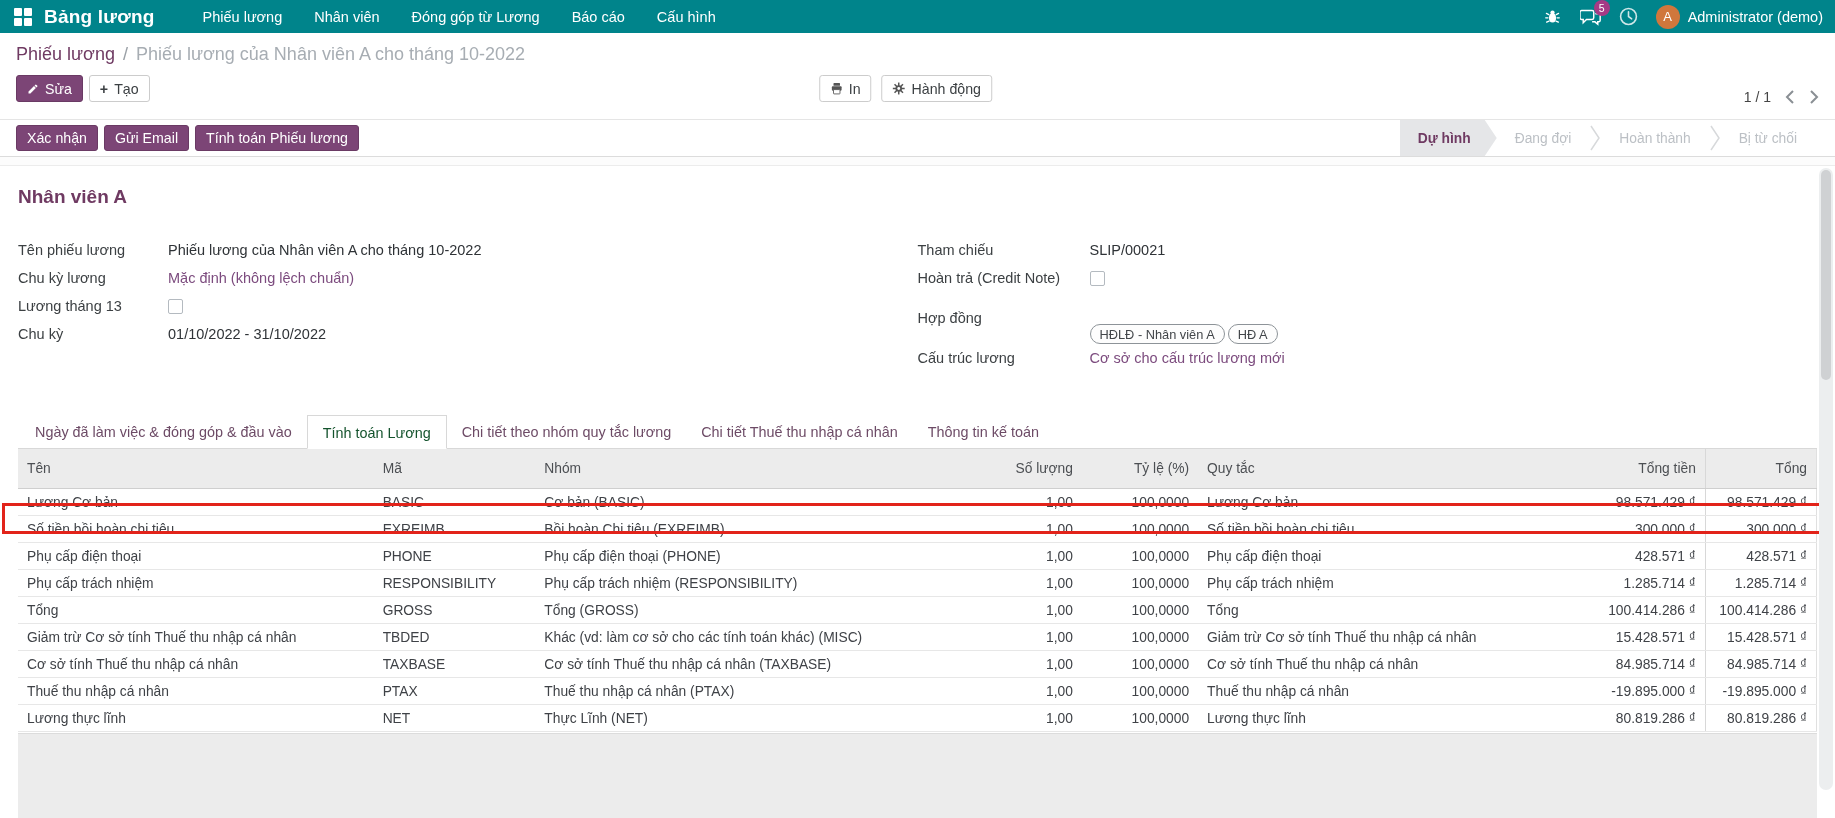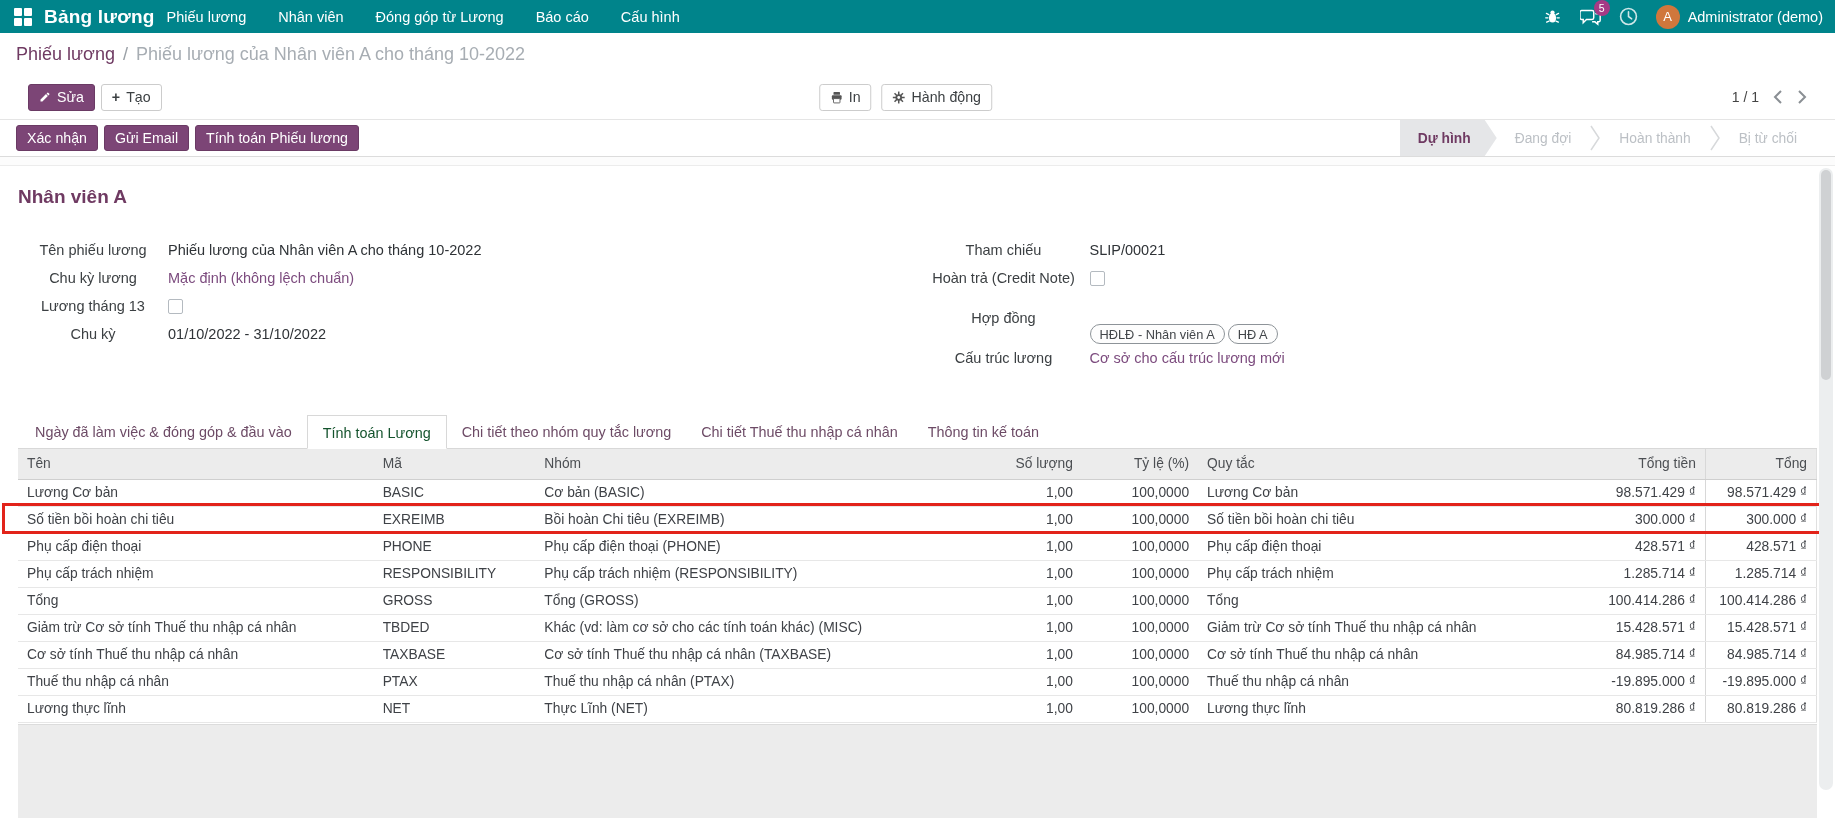--- a/index.html
+++ b/index.html
@@ -5,41 +5,41 @@
   * { margin:0; padding:0; box-sizing:border-box; }
   html,body { width:1835px; height:818px; overflow:hidden; background:#fff;
     font-family:"Liberation Sans","DejaVu Sans",sans-serif; color:#3c4043; }
 
   
   .navbar { height:33px; background:var(--navbar_bg); display:flex; align-items:center;
     color:#fff; padding:0 12px; }
   .apps-grid { width:18px; height:18px; display:grid; grid-template-columns:8px 8px;
     grid-template-rows:8px 8px; gap:2px; margin:0 12px 0 2px; cursor:pointer; }
   .apps-grid span { background:#fff; border-radius:1px; }
-  .app-name { font-size:19px; font-weight:bold; letter-spacing:.2px; }
+  .app-name { font-size:19px; font-weight:bold; margin-right:36px; letter-spacing:.2px; }
   .nav-menus { display:flex; gap:8px; font-size:14.5px; }
   .nav-menus .menu-item { padding:7px 12px; cursor:pointer; }
   .nav-right { margin-left:auto; display:flex; align-items:center; gap:16px; font-size:14.5px; }
   .icon-btn { position:relative; width:22px; height:22px; display:flex; align-items:center;
     justify-content:center; cursor:pointer; }
   .badge { position:absolute; top:-6px; right:-8px; background:var(--badge); color:#fff;
     font-size:10.5px; min-width:16px; height:16px; border-radius:8px; display:flex;
     align-items:center; justify-content:center; padding:0 4px; }
   .avatar { width:24px; height:24px; border-radius:50%; background:var(--avatar_bg); color:#fff;
     font-size:13px; display:flex; align-items:center; justify-content:center; }
   .user-box { display:flex; align-items:center; gap:8px; cursor:pointer; }
 
   
   .breadcrumb-row { height:42px; display:flex; align-items:center; padding:0 16px; font-size:18px; }
   .crumb-link { color:var(--title); cursor:pointer; }
   .crumb-sep { color:#9aa0a6; margin:0 8px; }
   .crumb-current { color:#a7adb3; }
 
   
-  .control-row { height:44px; display:flex; align-items:center; padding:0 28px; position:relative; }
+  .control-row { height:44px; display:flex; padding:0 16px; position:relative; }
   .btn { font-size:14.2px; height:27px; display:inline-flex; align-items:center; gap:6px;
     padding:0 10px; border-radius:3px; border:1px solid #ccc; background:#fff; cursor:pointer; color:#3c4043; }
   .btn.primary { background:var(--accent); border-color:var(--accent_dark); color:#fff; }
   .left-btns { display:flex; gap:6px; }
   .center-btns { position:absolute; left:50%; transform:translateX(-57%); display:flex; gap:10px; }
   .pager { margin-left:auto; display:flex; align-items:center; gap:14px; font-size:14px; color:#444; }
   .pager .chev { cursor:pointer; display:flex; align-items:center; }
 
   
   .statusbar { height:38px; border-top:1px solid #e5e5e5; border-bottom:1px solid #dcdcdc;
@@ -52,21 +52,21 @@
   .state-step.active { background:var(--state_active_bg); color:var(--title); font-weight:bold;
     clip-path:polygon(0 0, calc(100% - 12px) 0, 100% 50%, calc(100% - 12px) 100%, 0 100%);
     padding-right:26px; }
   .state-sep { display:flex; align-items:center; }
 
   .partial-strip { height:9px; background:#fcfcfc; border-bottom:1px solid #ececec; }
 
   
   .sheet { background:#fff; padding:0 18px; position:relative; height:652px; display:flex; flex-direction:column; }
   .record-title { margin-top:20px; font-size:19px; color:var(--title); font-weight:bold; }
-  .form-grid { display:flex; margin-top:28px;text-align:center; }
+  .form-grid { display:flex; margin-top:28px; }
   .field-group { width:50%; }
   .field-row { display:flex; min-height:28px; align-items:center; font-size:14.5px; }
   .field-label { width:150px; color:#3c4043; flex:none; }
   .field-group.right .field-label { width:172px; }
   .field-value { color:#2f3337; }
   a.link-value { color:var(--link); text-decoration:none; cursor:pointer; }
   .checkbox { width:15px; height:15px; border:1px solid #b4bac0; border-radius:2px; background:#fff; cursor:pointer; }
   .tags { display:flex; gap:3px;margin-top:32px; }
   .tag-pill { border:1px solid #8d9398; border-radius:10px; padding:0 9px; height:20px;
     display:flex; align-items:center; font-size:12.8px; color:#42464a; background:#fdfdfd; cursor:pointer; }
@@ -74,21 +74,21 @@
   
   .tabs { display:flex; margin-top:42px; border-bottom:1px solid #d8d8d8; padding-left:2px; }
   .tab { padding:0 15px; height:34px; line-height:34px; font-size:14.4px; color:#6d4b66;
     cursor:pointer; position:relative; top:1px; }
   .tab.active { border:1px solid #d8d8d8; border-bottom:1px solid #fff; background:#fff; color:#14532d; }
 
   
   .table-wrap { position:relative; margin-top:0; }
   table.lines { width:100%; border-collapse:collapse; font-size:13.8px; table-layout:fixed; }
   table.lines th { background:var(--header_bg); font-weight:normal; color:#4c4f53; height:30px;
-    padding:3px 9px; text-align:left; border-bottom:1px solid #cfcfcf; cursor:pointer; }
+    padding:12px 9px; text-align:left; border-bottom:1px solid #cfcfcf; cursor:pointer; }
   table.lines td { height:27px; padding:0 9px; border-bottom:1px solid #e7e7e7; color:#3f4247;
     white-space:nowrap; overflow:hidden; }
   table.lines .num { text-align:right; }
   table.lines th.col-total, table.lines td.col-total { border-left:1px solid #d8d8d8; }
   table.lines th:last-child, table.lines td:last-child { border-right:1px solid #e0e0e0; }
   .red-overlay { position:absolute; border:3px solid var(--highlight_red); pointer-events:none;
     left:-16px; right:-6px; }
   .footer-band { margin-top:1px; background:#ececec; border-top:1px solid #dcdcdc; flex:1; min-height:22px; }
 
   

